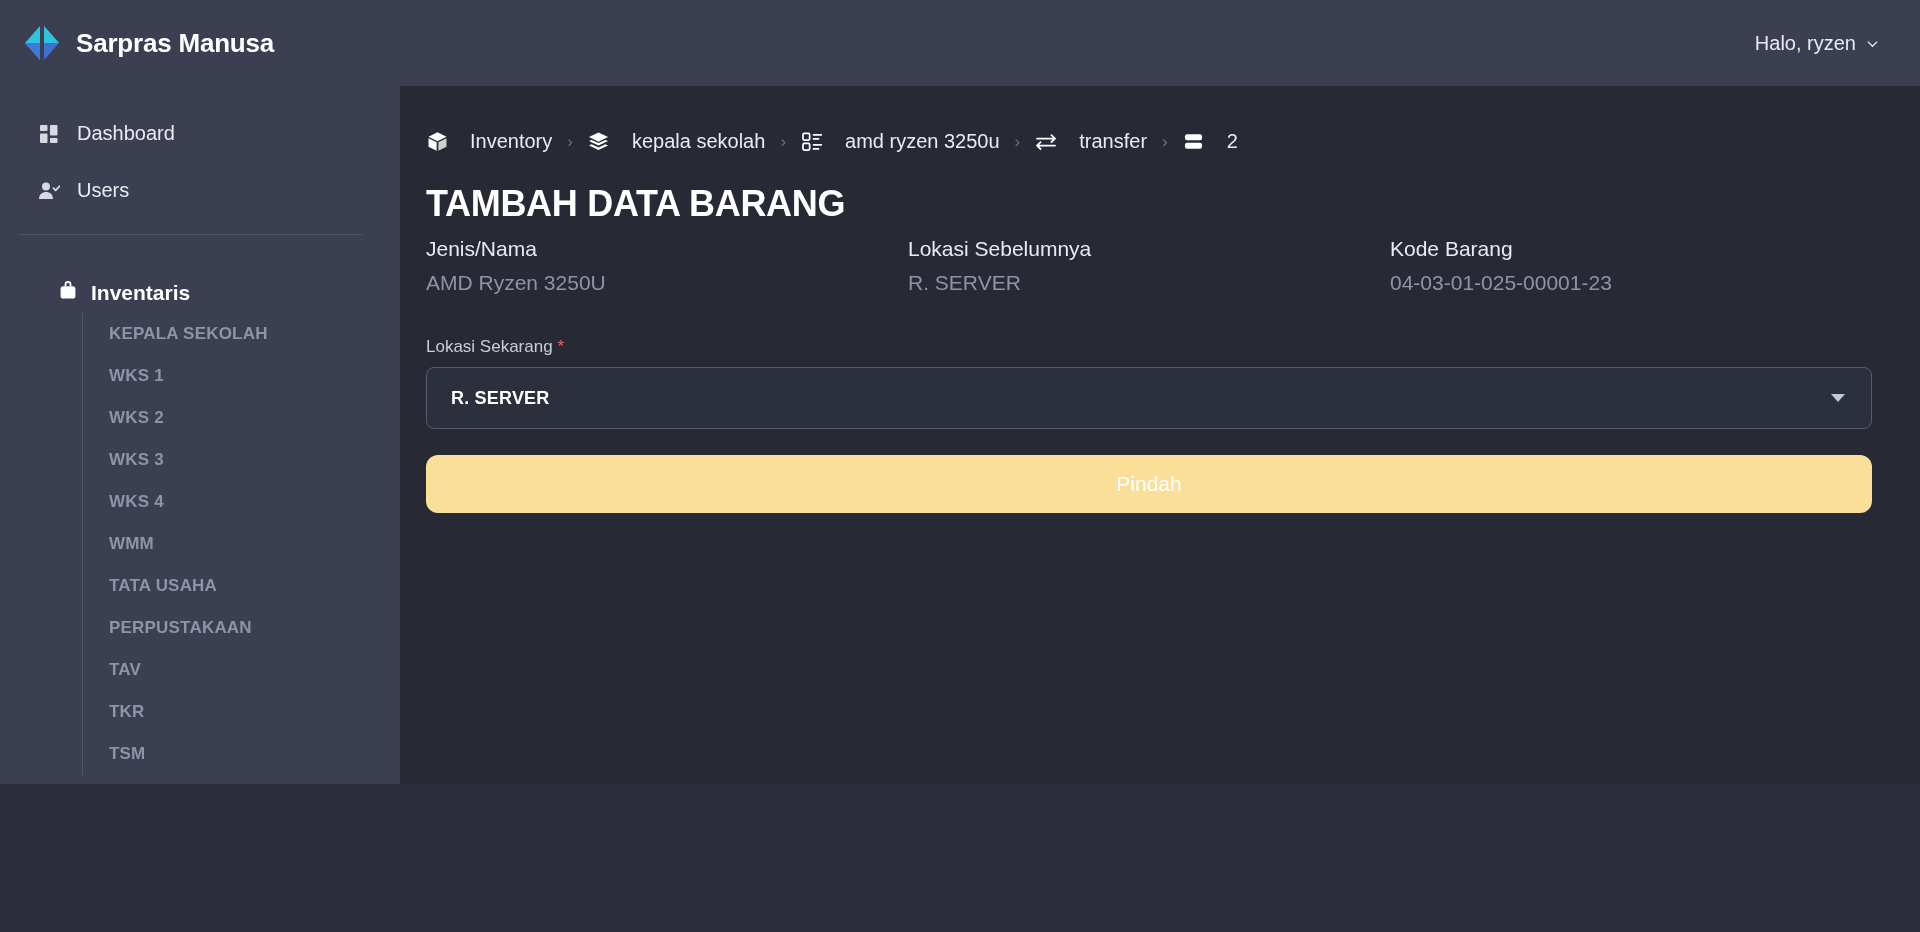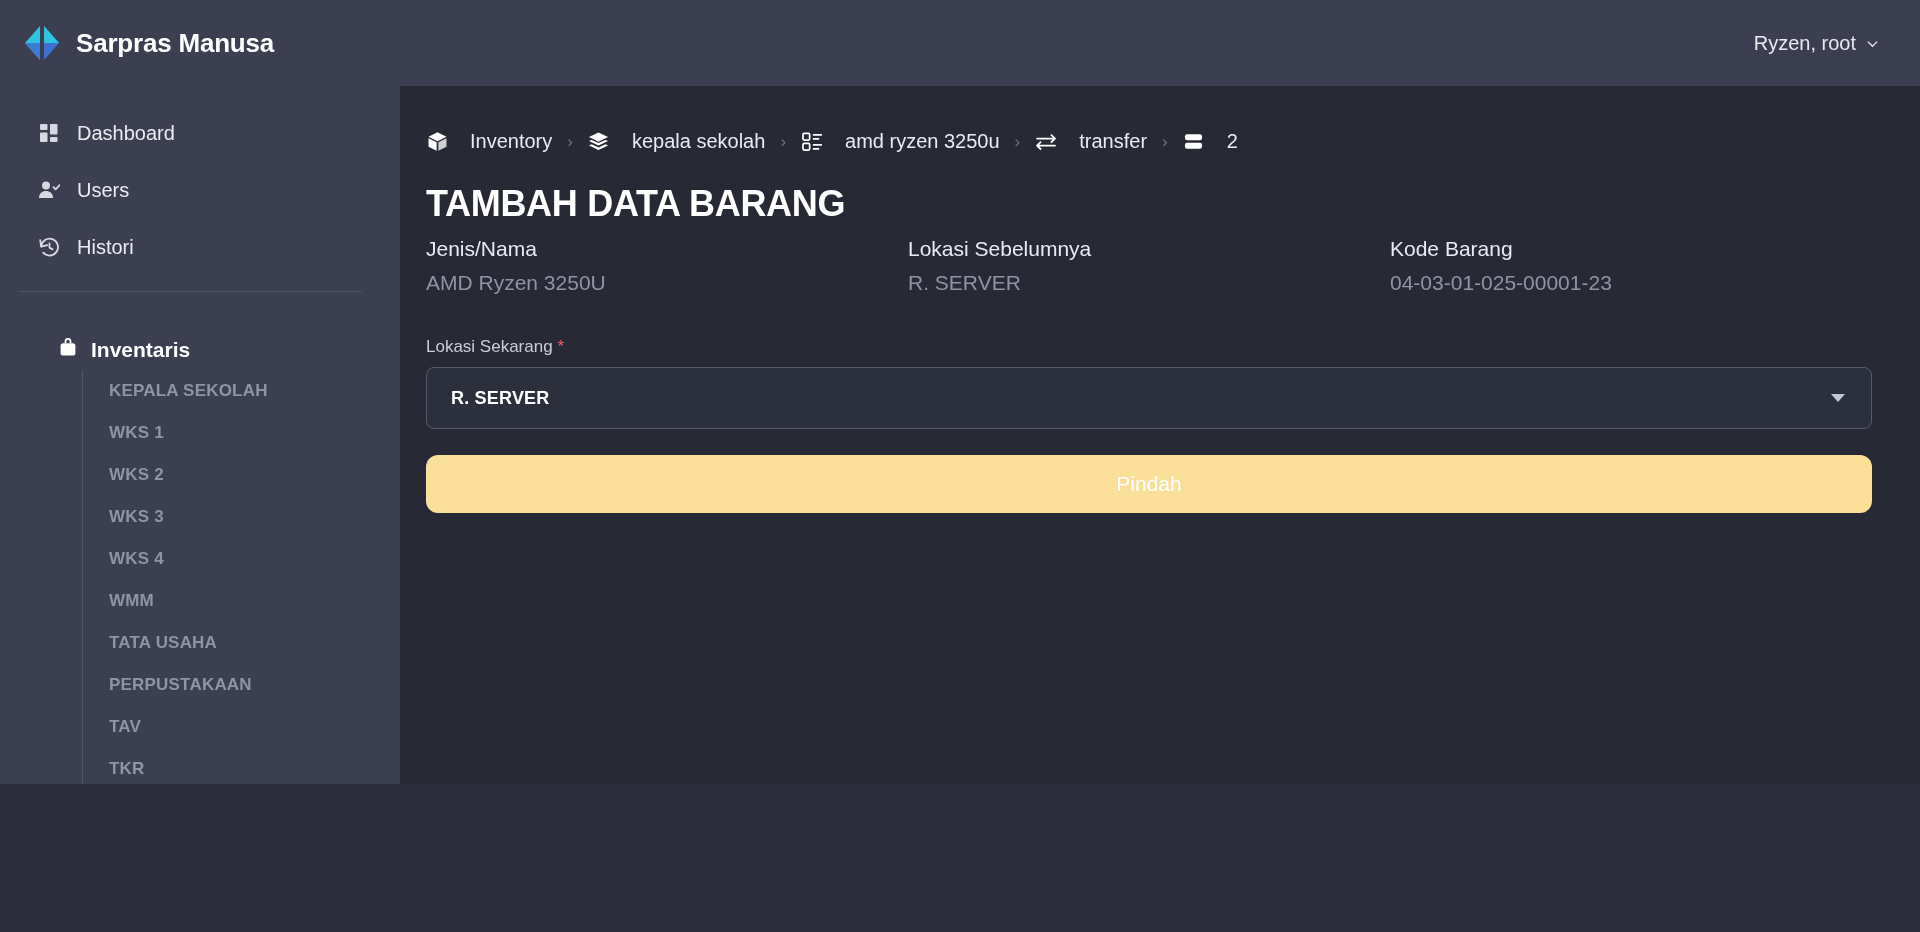--- a/index.html
+++ b/index.html
@@ -35,21 +35,21 @@
 
   
   .sidebar {
     width: 400px; min-width: 400px;
     background: #3b3f51;
     padding: 26px 0 0 0;
     overflow: hidden;
     position: relative;
   }
   .nav-item {
-    display: flex; align-items: flex-start; gap: 17px;
+    display: flex; align-items: center; gap: 17px;
     padding: 10px 0 10px 38px;
     color: #e9ebf2; font-size: 20px;
     cursor: pointer; margin-bottom: 14px;
   }
   .nav-item .ico { width: 22px; height: 22px; display: flex; align-items: center; justify-content: center; flex: 0 0 22px; }
   .nav-sep {
     height: 1px; background: #4c5167;
     margin: 22px 38px 0 18px;
   }
   .section-head {
@@ -129,21 +129,21 @@
         <svg class="brand-logo" viewBox="0 0 40 40">
           <path d="M18 3 L18 37 L3 20 Z" fill="#2fc5e0"></path>
           <path d="M18 20 L18 37 L3 20 Z" fill="#3f6fd1" opacity="0.85"></path>
           <path d="M22 3 L37 20 L22 37 Z" fill="#3f6fd1"></path>
           <path d="M22 3 L37 20 L22 20 Z" fill="#2fc5e0"></path>
         </svg>
       </span>
       <span class="brand-name">Sarpras Manusa</span>
     </div>
     <div class="user-menu">
-      <span>Ryzen, root</span>
+      <span>Halo, ryzen</span>
       <span>
         <svg class="chev-thin" viewBox="0 0 16 16" fill="none" stroke="#e8eaf1" stroke-width="1.4">
           <path d="M3 6 L8 11 L13 6"></path>
         </svg>
       </span>
     </div>
   </div>
 
   <div class="body">
 
@@ -165,30 +165,20 @@
         <span class="ico">
           <svg width="22" height="20" viewBox="0 0 22 20" fill="#d6d9e3">
             <circle cx="8" cy="5.5" r="4"></circle>
             <path d="M1 18 C1 13.6 4.2 11 8 11 C11.8 11 15 13.6 15 18 Z"></path>
             <path d="M15.5 7.2 L17.6 9.3 L21.4 5.3" stroke="#d6d9e3" stroke-width="1.9" fill="none" stroke-linecap="round" stroke-linejoin="round"></path>
           </svg>
         </span>
         <span>Users</span>
       </div>
 
-      <div class="nav-item">
-        <span class="ico">
-          <svg width="21" height="21" viewBox="0 0 21 21" fill="none" stroke="#d6d9e3" stroke-width="1.8" stroke-linecap="round" stroke-linejoin="round">
-            <path d="M2.2 9.5 A8.4 8.4 0 1 1 4.2 15.6"></path>
-            <path d="M1.2 3.2 L2.2 9.6 L8.3 8.2"></path>
-            <path d="M10.5 6.4 L10.5 10.6 L13.6 12.4"></path>
-          </svg>
-        </span>
-        <span>Histori</span>
-      </div>
 
       <div class="nav-sep"></div>
 
       <div class="section-head">
         <span class="ico">
           <svg width="20" height="21" viewBox="0 0 20 21" fill="#ffffff">
             <path d="M6.6 7 L6.6 5.4 A3.4 3.4 0 0 1 13.4 5.4 L13.4 7 L11.6 7 L11.6 5.4 A1.6 1.6 0 0 0 8.4 5.4 L8.4 7 Z"></path>
             <rect x="2.6" y="7.2" width="14.8" height="12.4" rx="2.6"></rect>
           </svg>
         </span>
@@ -199,20 +189,21 @@
         <div class="sub-item">KEPALA SEKOLAH</div>
         <div class="sub-item">WKS 1</div>
         <div class="sub-item">WKS 2</div>
         <div class="sub-item">WKS 3</div>
         <div class="sub-item">WKS 4</div>
         <div class="sub-item">WMM</div>
         <div class="sub-item">TATA USAHA</div>
         <div class="sub-item">PERPUSTAKAAN</div>
         <div class="sub-item">TAV</div>
         <div class="sub-item">TKR</div>
+        <div class="sub-item">TSM</div>
       </div>
     </div>
 
     <div class="main">
 
       <div class="crumbs">
 
         <div class="crumb">
           <span class="ico">
             <svg width="21" height="21" viewBox="0 0 22 22" fill="#ffffff">

